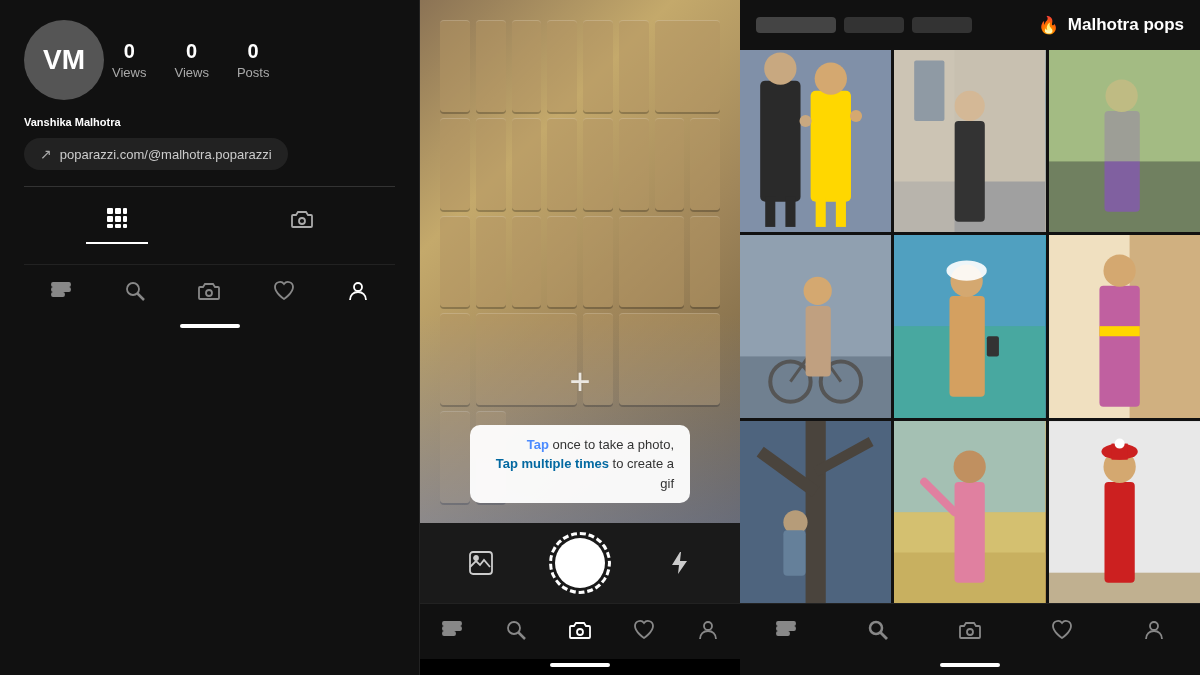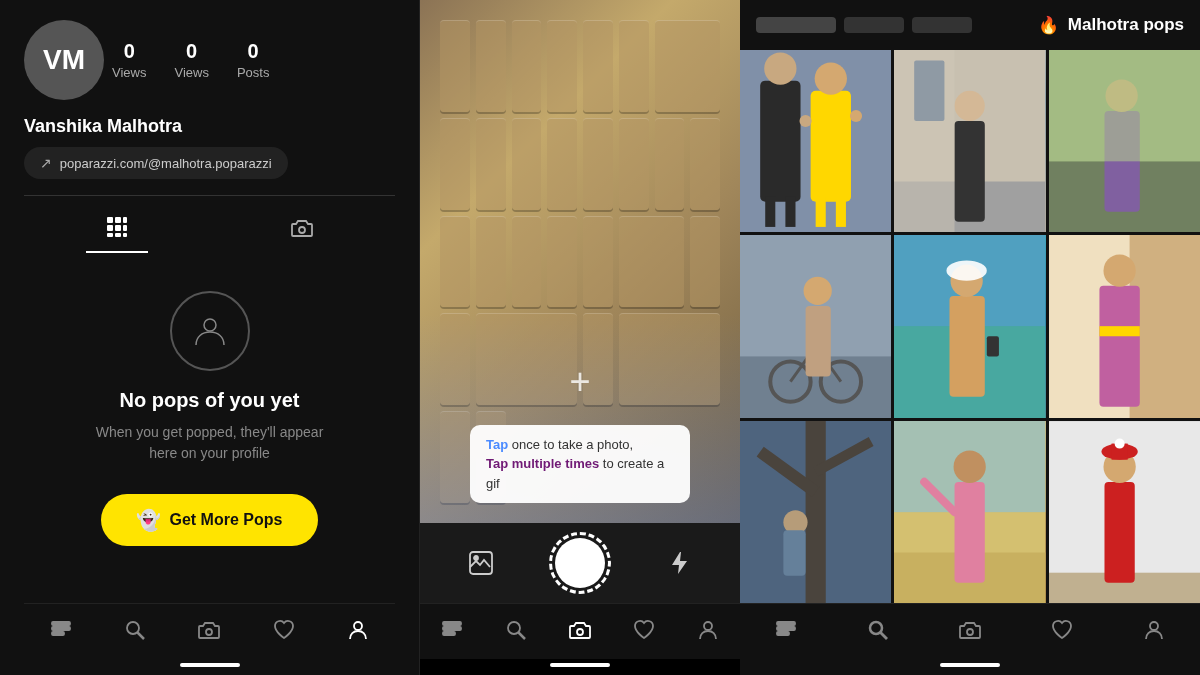--- a/index.html
+++ b/index.html
@@ -70,21 +70,21 @@
       font-weight: 600;
       color: #fff;
     }
 
     .stat-label {
       font-size: 13px;
       color: #aaa;
     }
 
     .username {
-      font-size: 18px;
+      font-size: 11px;
       font-weight: 600;
       color: #fff;
       margin-bottom: 10px;
     }
 
     .profile-link {
       display: flex;
       align-items: center;
       gap: 8px;
       background: #222;
@@ -292,29 +292,29 @@
     }
 
     .camera-tooltip {
       position: absolute;
       bottom: 20px;
       left: 50%;
       transform: translateX(-50%);
       background: rgba(255,255,255,0.95);
       border-radius: 10px;
       padding: 10px 16px;
-      text-align: left;
+      text-align: right;
       width: 220px;
       font-size: 13px;
       color: #333;
       line-height: 1.5;
     }
 
     .tooltip-tap { color: #4B8BFF; font-weight: 600; }
-    .tooltip-multiple { color: #701a75; font-weight: 700; }
+    .tooltip-multiple { color: #0369a1; font-weight: 700; }
 
     .camera-controls {
       height: 80px;
       background: #1a1a1a;
       display: flex;
       align-items: center;
       justify-content: space-around;
       padding: 0 20px;
     }
 
@@ -494,34 +494,20 @@
         </svg>
       </button>
       <button class="view-tab-btn">
         <svg width="22" height="22" viewBox="0 0 22 22" stroke="currentColor" fill="none" stroke-width="1.8">
           <path d="M2 7h3l2-3h8l2 3h3a1 1 0 0 1 1 1v10a1 1 0 0 1-1 1H2a1 1 0 0 1-1-1V8a1 1 0 0 1 1-1z"></path>
           <circle cx="11" cy="13" r="3"></circle>
         </svg>
       </button>
     </div>
 
-    <div class="empty-state">
-      <div class="empty-icon-circle">
-        <svg viewBox="0 0 36 36">
-          <circle cx="18" cy="12" r="6"></circle>
-          <path d="M4 32c0-8 6-13 14-13s14 5 14 13"></path>
-        </svg>
-      </div>
-      <div class="empty-title">No pops of you yet</div>
-      <div class="empty-desc">When you get popped, they'll appear here on your profile</div>
-      <button class="get-more-btn">
-        <span class="snapchat-ghost">👻</span>
-        <span>Get More Pops</span>
-      </button>
-    </div>
 
     <div class="bottom-nav">
       <button class="nav-icon-btn">
         <svg viewBox="0 0 22 22">
             <rect x="2" y="3" width="18" height="3" rx="1" fill="currentColor"></rect>
             <rect x="2" y="8" width="18" height="3" rx="1" fill="currentColor"></rect>
             <rect x="2" y="13" width="12" height="3" rx="1" fill="currentColor"></rect>
           </svg>
       </button>
       <button class="nav-icon-btn">

